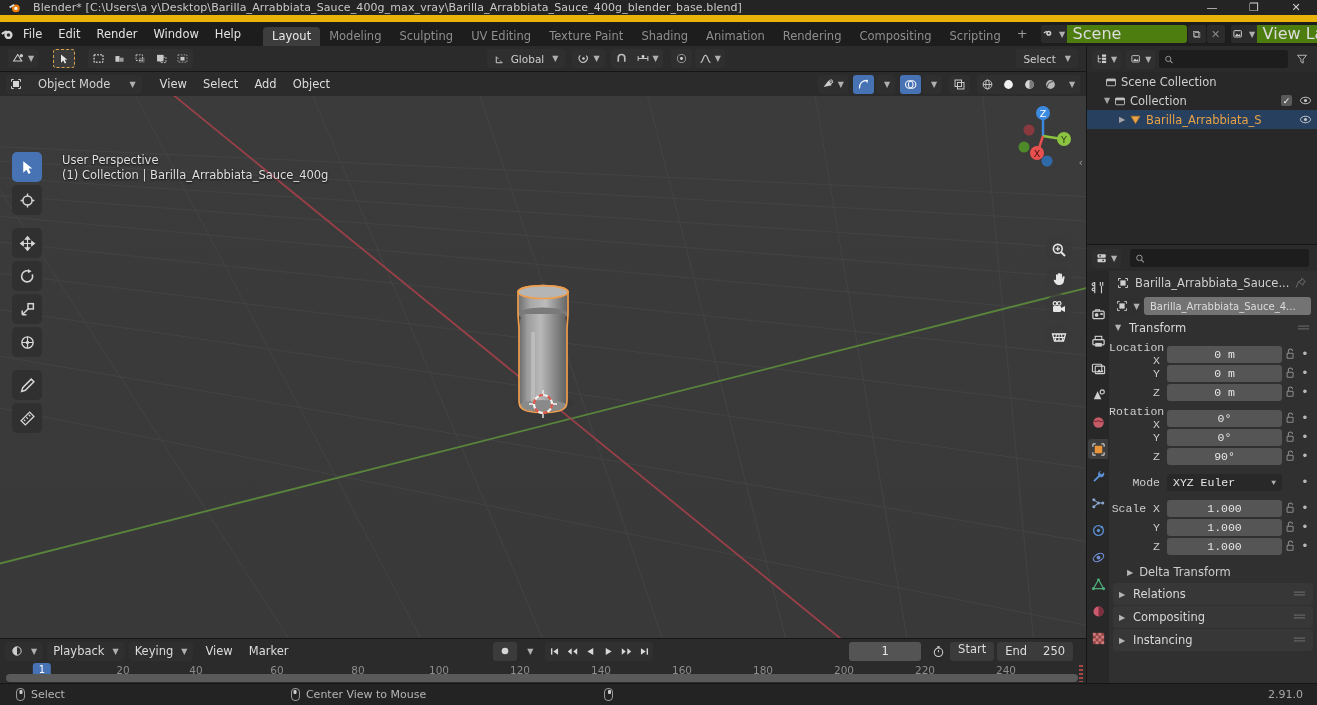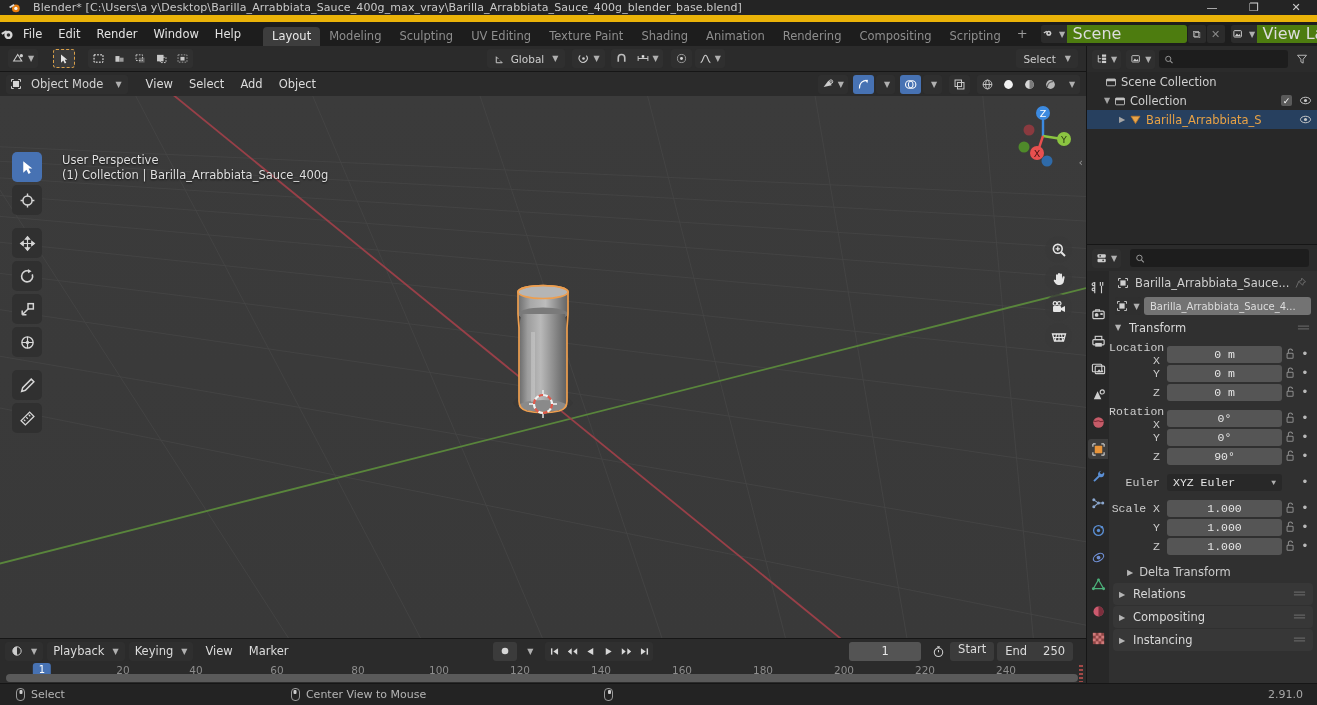--- a/index.html
+++ b/index.html
@@ -48,21 +48,21 @@
   .tb-btn { height:19px; min-width:19px; background:#2f2f2f; border-radius:3px; display:flex; align-items:center;
     justify-content:center; padding:0 4px; margin:0 1px; color:#cdcdcd; font-size:10.5px; }
   .tb-btn.on { background:#4772b3; color:#fff; }
   .tb-grp { display:flex; align-items:center; background:#303030; border-radius:3px; margin:0 3px; }
   .tb-grp .tb-btn { margin:0; border-radius:0; background:transparent; }
   .tb-grp .tb-btn:first-child { border-radius:3px 0 0 3px; }
   .tb-grp .tb-btn:last-child { border-radius:0 3px 3px 0; }
   .tb-drop { font-size:8px; color:#b0b0b0; margin-left:3px; }
   .hdr-text { font-size:11.5px; color:#dcdcdc; padding:0 8px; height:20px; line-height:20px; }
   .mode-sel { display:flex; align-items:center; height:19px; background:#2f2f2f; border-radius:3px;
-    padding:0 6px 0 4px; margin-left:6px; gap:9px; }
+    padding:0 6px 0 4px; margin-left:6px; gap:16px; }
 
   
   .vp-info { position:absolute; left:62px; top:57px; font-size:11.5px; color:#dfdfdf;
     text-shadow:0 1px 2px rgba(0,0,0,.8); line-height:15px; }
 
   
   .vp-toolbar { position:absolute; left:12px; top:56px; width:30px; display:flex; flex-direction:column; gap:3px; }
   .vp-tool { width:30px; height:30px; background:#303030; border-radius:5px; display:flex;
     align-items:center; justify-content:center; }
   .vp-tool.sel { background:#4772b3; }
@@ -892,21 +892,21 @@
               <path d="M3.5 6 L3.5 3.6 a2.4 2.4 0 0 1 4.8 0" fill="none" stroke="#bdbdbd" stroke-width="1.2"></path>
               <rect x="2" y="6" width="7" height="6" rx="1" fill="none" stroke="#bdbdbd" stroke-width="1.2"></rect>
             </svg>
           </div>
         <div class="anim-dot">•</div>
       </div>
 
       <div class="spacer6"></div>
 
       <div class="field-row">
-        <div class="field-label">Euler</div>
+        <div class="field-label">Mode</div>
         <div class="field-val drop">
           <span>XYZ Euler</span>
           <span class="tb-drop">▼</span>
         </div>
         <div class="lock" style="opacity:0"></div>
         <div class="anim-dot">•</div>
       </div>
 
       <div class="spacer6"></div>
 

